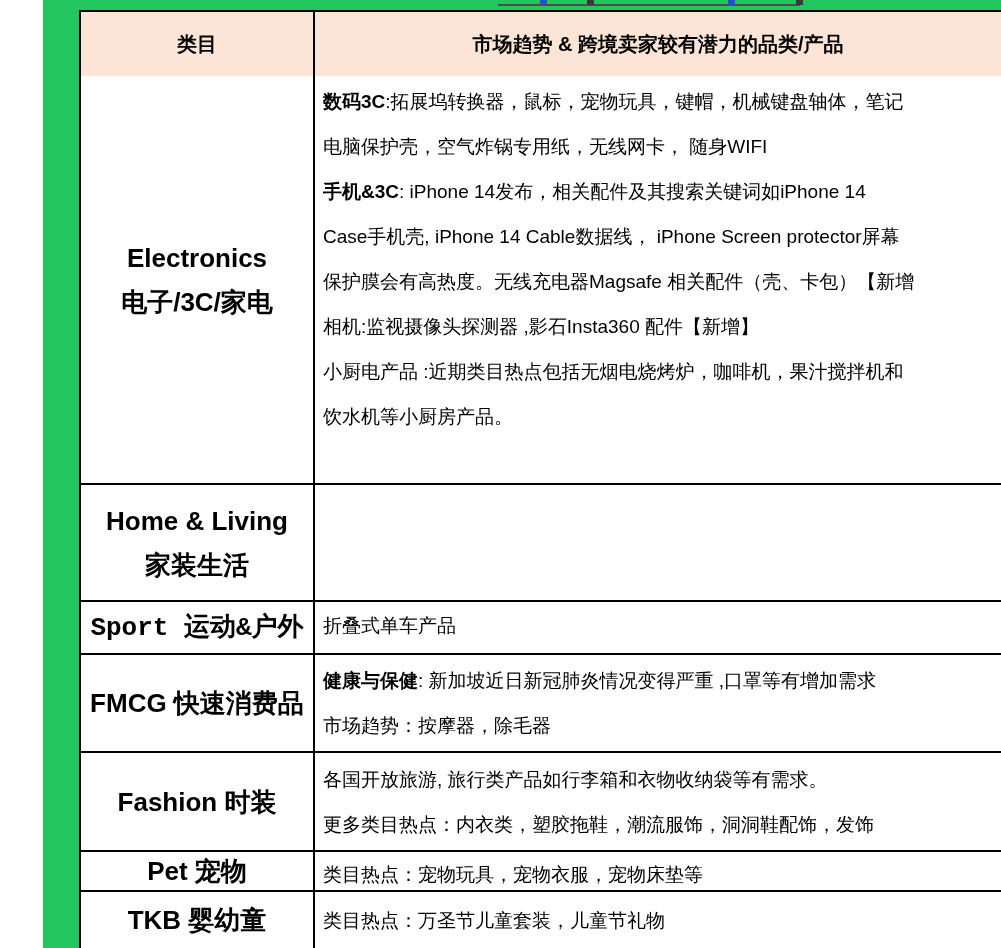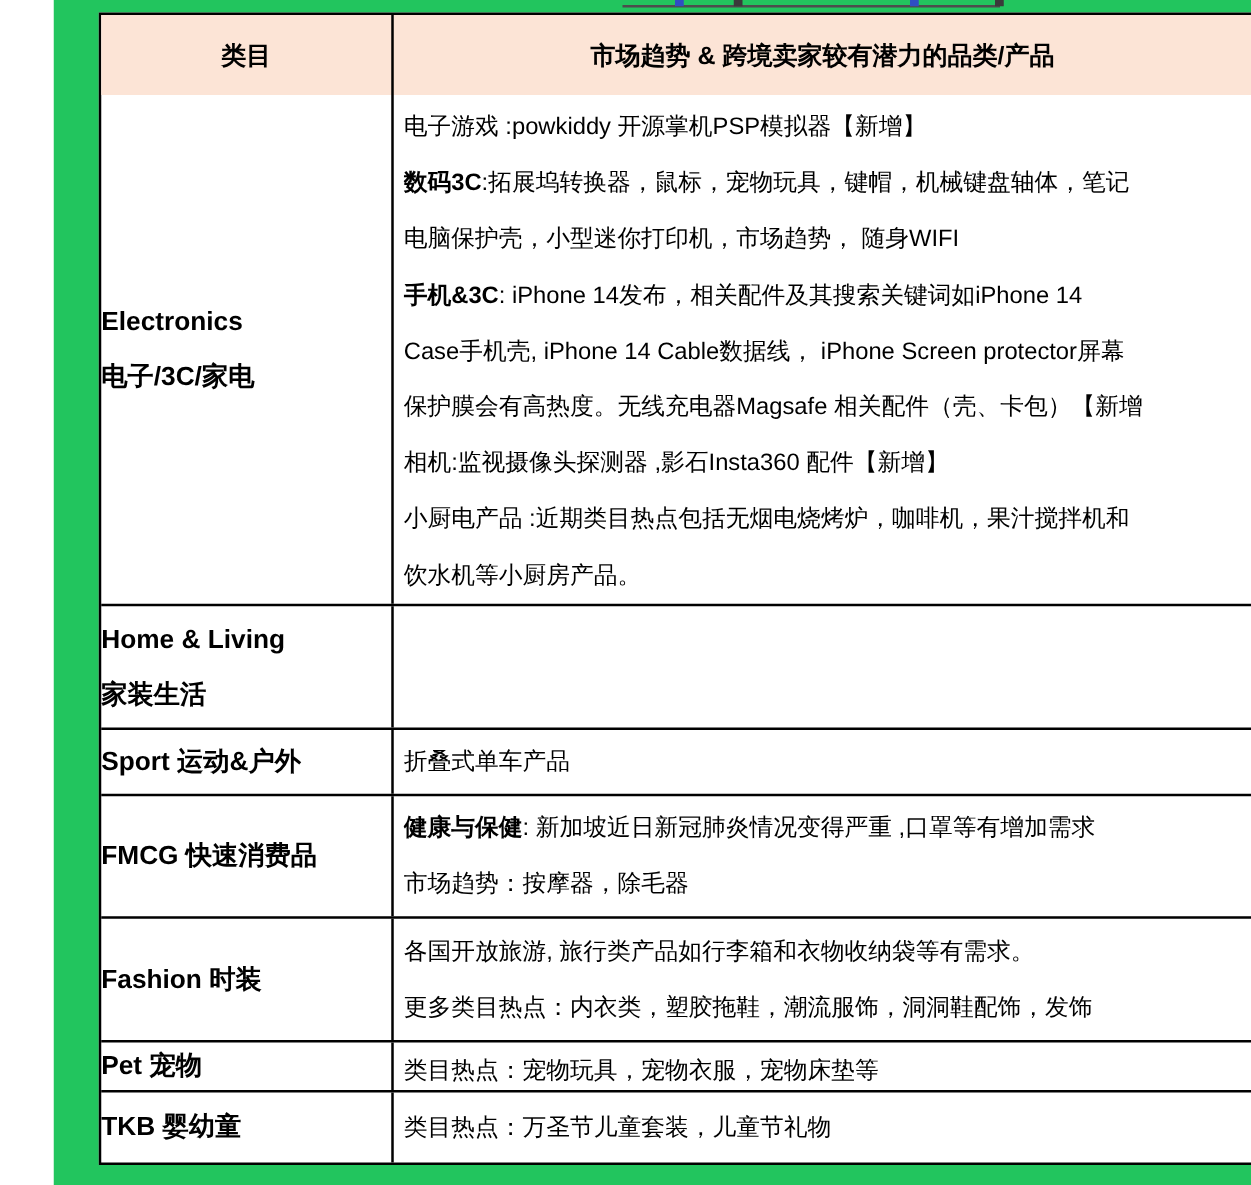--- a/index.html
+++ b/index.html
@@ -26,23 +26,23 @@
     box-sizing:border-box;
     background:#fff;
   }
   .t-row{display:flex;box-sizing:border-box;}
   .t-row + .t-row{border-top:2px solid #000;}
   .cell-cat{
     width:234px;flex:0 0 234px;
     border-right:2px solid #000;
     box-sizing:border-box;
     display:flex;flex-direction:column;
-    align-items:flex-start;justify-content:center;
+    align-items:center;justify-content:center;
     text-align:center;
-    font-weight:700;font-size:21px;
+    font-weight:700;font-size:26px;
   }
   .cell-cat .cat-line{line-height:44px;white-space:nowrap;}
   .cell-content{
     flex:1 1 auto;min-width:0;
     box-sizing:border-box;
     display:flex;flex-direction:column;justify-content:center;
     padding-left:8px;
     font-size:19px;
   }
   .content-line{line-height:45px;white-space:nowrap;overflow:hidden;}
@@ -51,22 +51,22 @@
   .t-header{background:#FCE4D6;height:64px;}
   .t-header .cell-cat,.t-header .cell-head2{
     display:flex;align-items:center;justify-content:center;
     font-weight:700;font-size:20px;
   }
   .t-header .cell-head2{flex:1 1 auto;text-align:center;}
 
   
   [data-name="row-electronics"]{height:407px;}
   [data-name="row-electronics"] .cell-content{justify-content:flex-start;padding-top:3px;}
-  [data-name="row-home-living"]{height:99px;}
-  [data-name="row-sport"]{height:53px;}
+  [data-name="row-home-living"]{height:117px;}
+  [data-name="row-sport"]{height:53px;font-family:Liberation Mono, monospace;}
   [data-name="row-fmcg"]{height:98px;}
   [data-name="row-fashion"]{height:99px;}
   [data-name="row-pet"]{height:40px;}
   [data-name="row-tkb"]{height:58px;}
 </style>
 </head>
 <body>
 
 <div id="page" data-name="page">
 
@@ -83,23 +83,22 @@
       <div class="cell-cat" data-name="header-cell-category">类目</div>
       <div class="cell-head2" data-name="header-cell-trends">市场趋势 &amp; 跨境卖家较有潜力的品类/产品</div>
     </div>
     <div data-name="trend-table-body">
         <div class="t-row" data-name="row-electronics">
           <div class="cell-cat" data-name="category-cell-electronics">
             <div class="cat-line" data-name="category-label">Electronics</div>
             <div class="cat-line" data-name="category-label">电子/3C/家电</div>
           </div>
           <div class="cell-content" data-name="trends-cell-electronics">
-            <div class="content-line" data-name="trend-text-line"><span class="seg" data-name="trend-text">电子游戏 :powkiddy 开源掌机PSP模拟器【新增】</span></div>
             <div class="content-line" data-name="trend-text-line"><span class="seg-bold" data-name="trend-subcategory-label">数码3C</span><span class="seg" data-name="trend-text">:拓展坞转换器，鼠标，宠物玩具，键帽，机械键盘轴体，笔记</span></div>
-            <div class="content-line" data-name="trend-text-line"><span class="seg" data-name="trend-text">电脑保护壳，小型迷你打印机，市场趋势， 随身WIFI</span></div>
+            <div class="content-line" data-name="trend-text-line"><span class="seg" data-name="trend-text">电脑保护壳，空气炸锅专用纸，无线网卡， 随身WIFI</span></div>
             <div class="content-line" data-name="trend-text-line"><span class="seg-bold" data-name="trend-subcategory-label">手机&amp;3C</span><span class="seg" data-name="trend-text">: iPhone 14发布，相关配件及其搜索关键词如iPhone 14</span></div>
             <div class="content-line" data-name="trend-text-line"><span class="seg" data-name="trend-text">Case手机壳,  iPhone 14 Cable数据线， iPhone Screen protector屏幕</span></div>
             <div class="content-line" data-name="trend-text-line"><span class="seg" data-name="trend-text">保护膜会有高热度。无线充电器Magsafe 相关配件（壳、卡包）【新增</span></div>
             <div class="content-line" data-name="trend-text-line"><span class="seg" data-name="trend-text">相机:监视摄像头探测器 ,影石Insta360 配件【新增】</span></div>
             <div class="content-line" data-name="trend-text-line"><span class="seg" data-name="trend-text">小厨电产品 :近期类目热点包括无烟电烧烤炉，咖啡机，果汁搅拌机和</span></div>
             <div class="content-line" data-name="trend-text-line"><span class="seg" data-name="trend-text">饮水机等小厨房产品。</span></div>
           </div>
         </div>
         <div class="t-row" data-name="row-home-living">
           <div class="cell-cat" data-name="category-cell-home-living">

